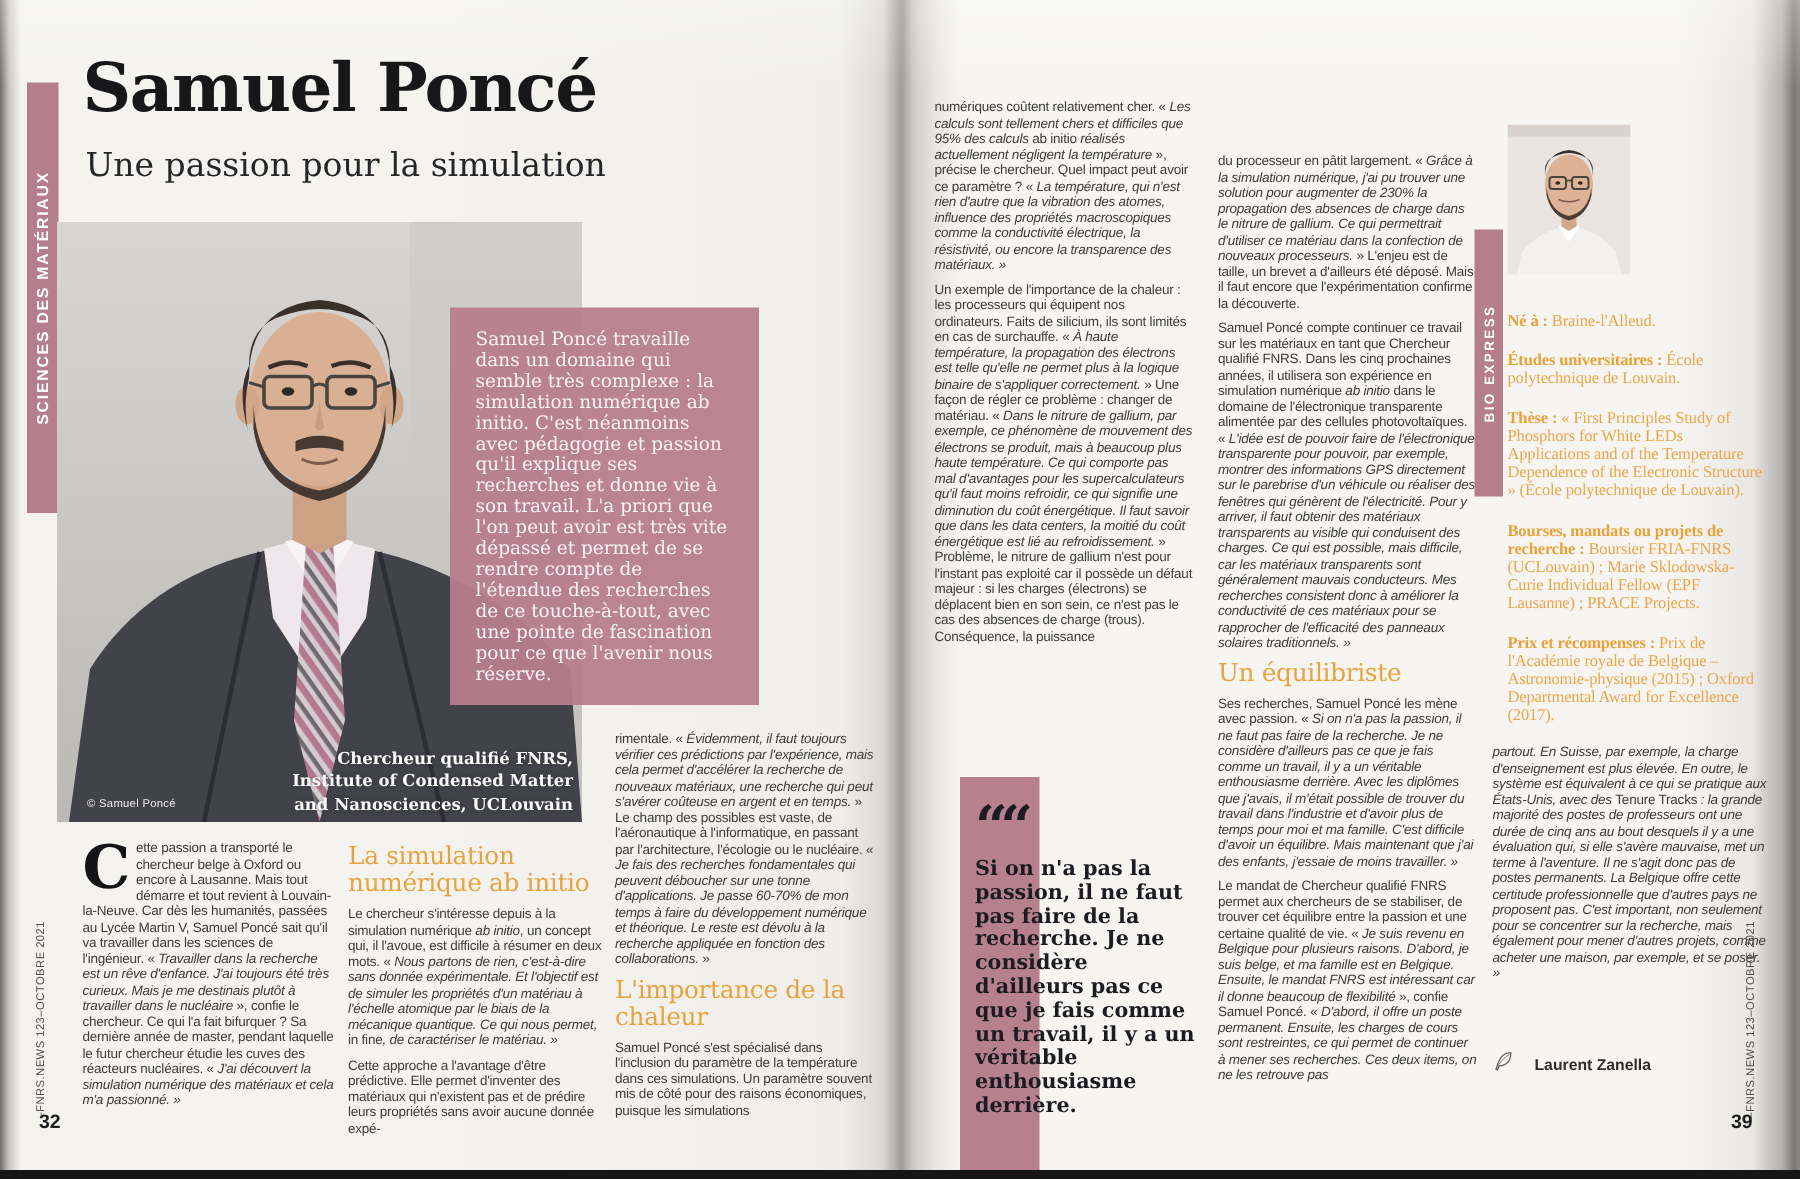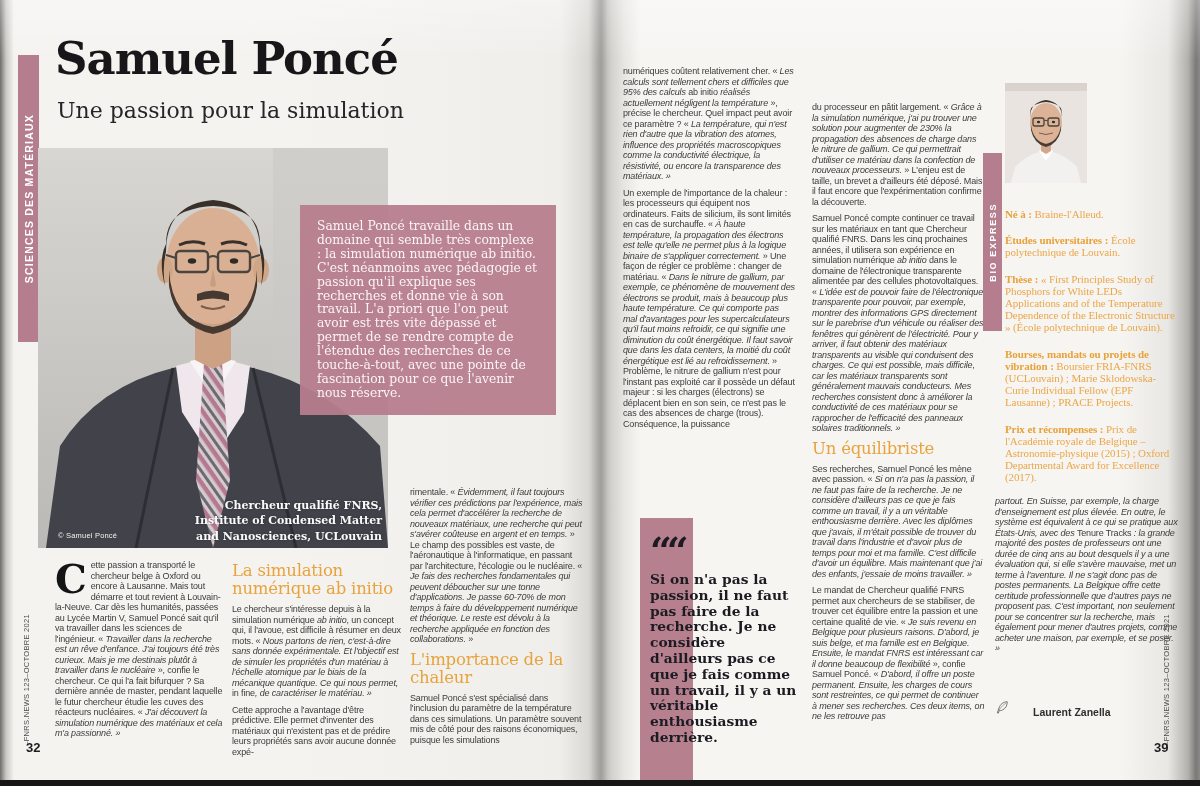--- a/index.html
+++ b/index.html
@@ -27,21 +27,21 @@
     font-size:45px;line-height:50px;color:#17171a;letter-spacing:-1px;}
   .subtitle{left:57px;top:98px;font-family:"DejaVu Serif",serif;font-size:22px;color:#26262a;}
   
   .photo{left:38px;top:148px;width:350px;height:400px;}
   .photo svg{display:block;width:100%;height:100%;}
   .photo-credit{left:20px;bottom:8px;color:#f2f0ee;font-size:7.5px;letter-spacing:.2px;}
   .photo-caption{right:6px;bottom:4px;text-align:right;color:#fbfafa;
     font-family:"DejaVu Serif",serif;font-weight:bold;font-size:11px;line-height:15.5px;
     text-shadow:0 0 3px rgba(0,0,0,.25);}
   
-  .intro-box{left:300px;top:205px;width:256px;padding:15px 17px 14px 17px;box-sizing:border-box;
+  .intro-box{left:300px;top:205px;width:206px;padding:15px 17px 14px 17px;box-sizing:border-box;
     background:rgba(182,125,142,.95);}
   .intro-box p{margin:0;color:#fbf4f6;font-family:"DejaVu Serif",serif;
     font-size:12.3px;line-height:13.9px;}
   
   .col{font-size:9px;line-height:10.5px;letter-spacing:-.15px;color:#3d3c3a;}
   .col p{margin:0 0 6px 0;}
   .it{font-style:italic;}
   .col-heading{margin:4px 0 6px 0;font-family:"DejaVu Serif",serif;font-weight:normal;
     color:#e8a33d;font-size:16.5px;line-height:18px;letter-spacing:-.2px;}
   .dropcap{float:left;font-family:"DejaVu Serif",serif;font-weight:bold;
@@ -63,21 +63,21 @@
   .bio-tab{left:983px;top:153px;width:19px;height:178px;background:#b57e8f;
     display:flex;align-items:center;justify-content:center;}
   .bio-tab span{color:#fff;font-weight:bold;font-size:9px;letter-spacing:1.6px;}
   .bio-photo{left:1005px;top:83px;width:82px;height:100px;}
   .bio-photo svg{display:block;width:100%;height:100%;}
   .bio-list{left:1005px;top:194px;width:170px;}
   .bio-item{margin:14px 0 6px 0;color:#eca649;font-family:Liberation Serif, serif;
     font-size:11px;line-height:12.2px;letter-spacing:-.1px;}
   .bio-label{font-weight:bold;color:#e9a138;}
   
-  .author-line{left:995px;top:700px;display:flex;align-items:flex-end;gap:24px;}
+  .author-line{left:995px;top:700px;display:flex;align-items:center;gap:14px;}
   .author-name{font-weight:bold;font-size:10.5px;color:#2f2e2c;}
   
   .edition{font-size:7.5px;color:#4c4b49;letter-spacing:.3px;}
   .ed-left{left:22px;bottom:40px;}
   .ed-right{left:1162px;bottom:40px;}
   .pagenum{font-weight:bold;font-size:13px;color:#1d1d1f;}
   .pn-left{left:26px;top:740px;}
   .pn-right{left:1154px;top:740px;}
 </style>
 </head>
@@ -206,21 +206,21 @@
       <path d="M39,38 Q41,36.5 43,38" stroke="#4a443e" stroke-width="1" fill="none"></path>
       <ellipse cx="33.5" cy="39" rx="1.6" ry="1.2" fill="#2e2a26"></ellipse>
       <ellipse cx="48.5" cy="39" rx="1.6" ry="1.2" fill="#2e2a26"></ellipse>
       <path d="M34,50 Q41,53 48,50" stroke="#7d5a4c" stroke-width="1" fill="none"></path>
     </svg>
   </div>
   <div class="abs bio-list">
       <p class="bio-item"><span class="bio-label">Né à : </span>Braine-l'Alleud.</p>
       <p class="bio-item"><span class="bio-label">Études universitaires : </span>École polytechnique de Louvain.</p>
       <p class="bio-item"><span class="bio-label">Thèse : </span>« First Principles Study of Phosphors for White LEDs Applications and of the Temperature Dependence of the Electronic Structure » (École polytechnique de Louvain).</p>
-      <p class="bio-item"><span class="bio-label">Bourses, mandats ou projets de vibration : </span>Boursier FRIA-FNRS (UCLouvain) ; Marie Sklodowska-Curie Individual Fellow (EPF Lausanne) ; PRACE Projects.</p>
+      <p class="bio-item"><span class="bio-label">Bourses, mandats ou projets de recherche : </span>Boursier FRIA-FNRS (UCLouvain) ; Marie Sklodowska-Curie Individual Fellow (EPF Lausanne) ; PRACE Projects.</p>
       <p class="bio-item"><span class="bio-label">Prix et récompenses : </span>Prix de l'Académie royale de Belgique – Astronomie-physique (2015) ; Oxford Departmental Award for Excellence (2017).</p>
     </div>
 
   <div class="abs col c6">
     <p><span class="it">partout. En Suisse, par exemple, la charge d'enseignement est plus élevée. En outre, le système est équivalent à ce qui se pratique aux États-Unis, avec des </span><span>Tenure Tracks</span><span class="it"> : la grande majorité des postes de professeurs ont une durée de cinq ans au bout desquels il y a une évaluation qui, si elle s'avère mauvaise, met un terme à l'aventure. Il ne s'agit donc pas de postes permanents. La Belgique offre cette certitude professionnelle que d'autres pays ne proposent pas. C'est important, non seulement pour se concentrer sur la recherche, mais également pour mener d'autres projets, comme acheter une maison, par exemple, et se poser. »</span></p>
   </div>
 
   <div class="abs author-line">
     <span>
       <svg viewBox="0 0 24 24" width="14" height="14">

